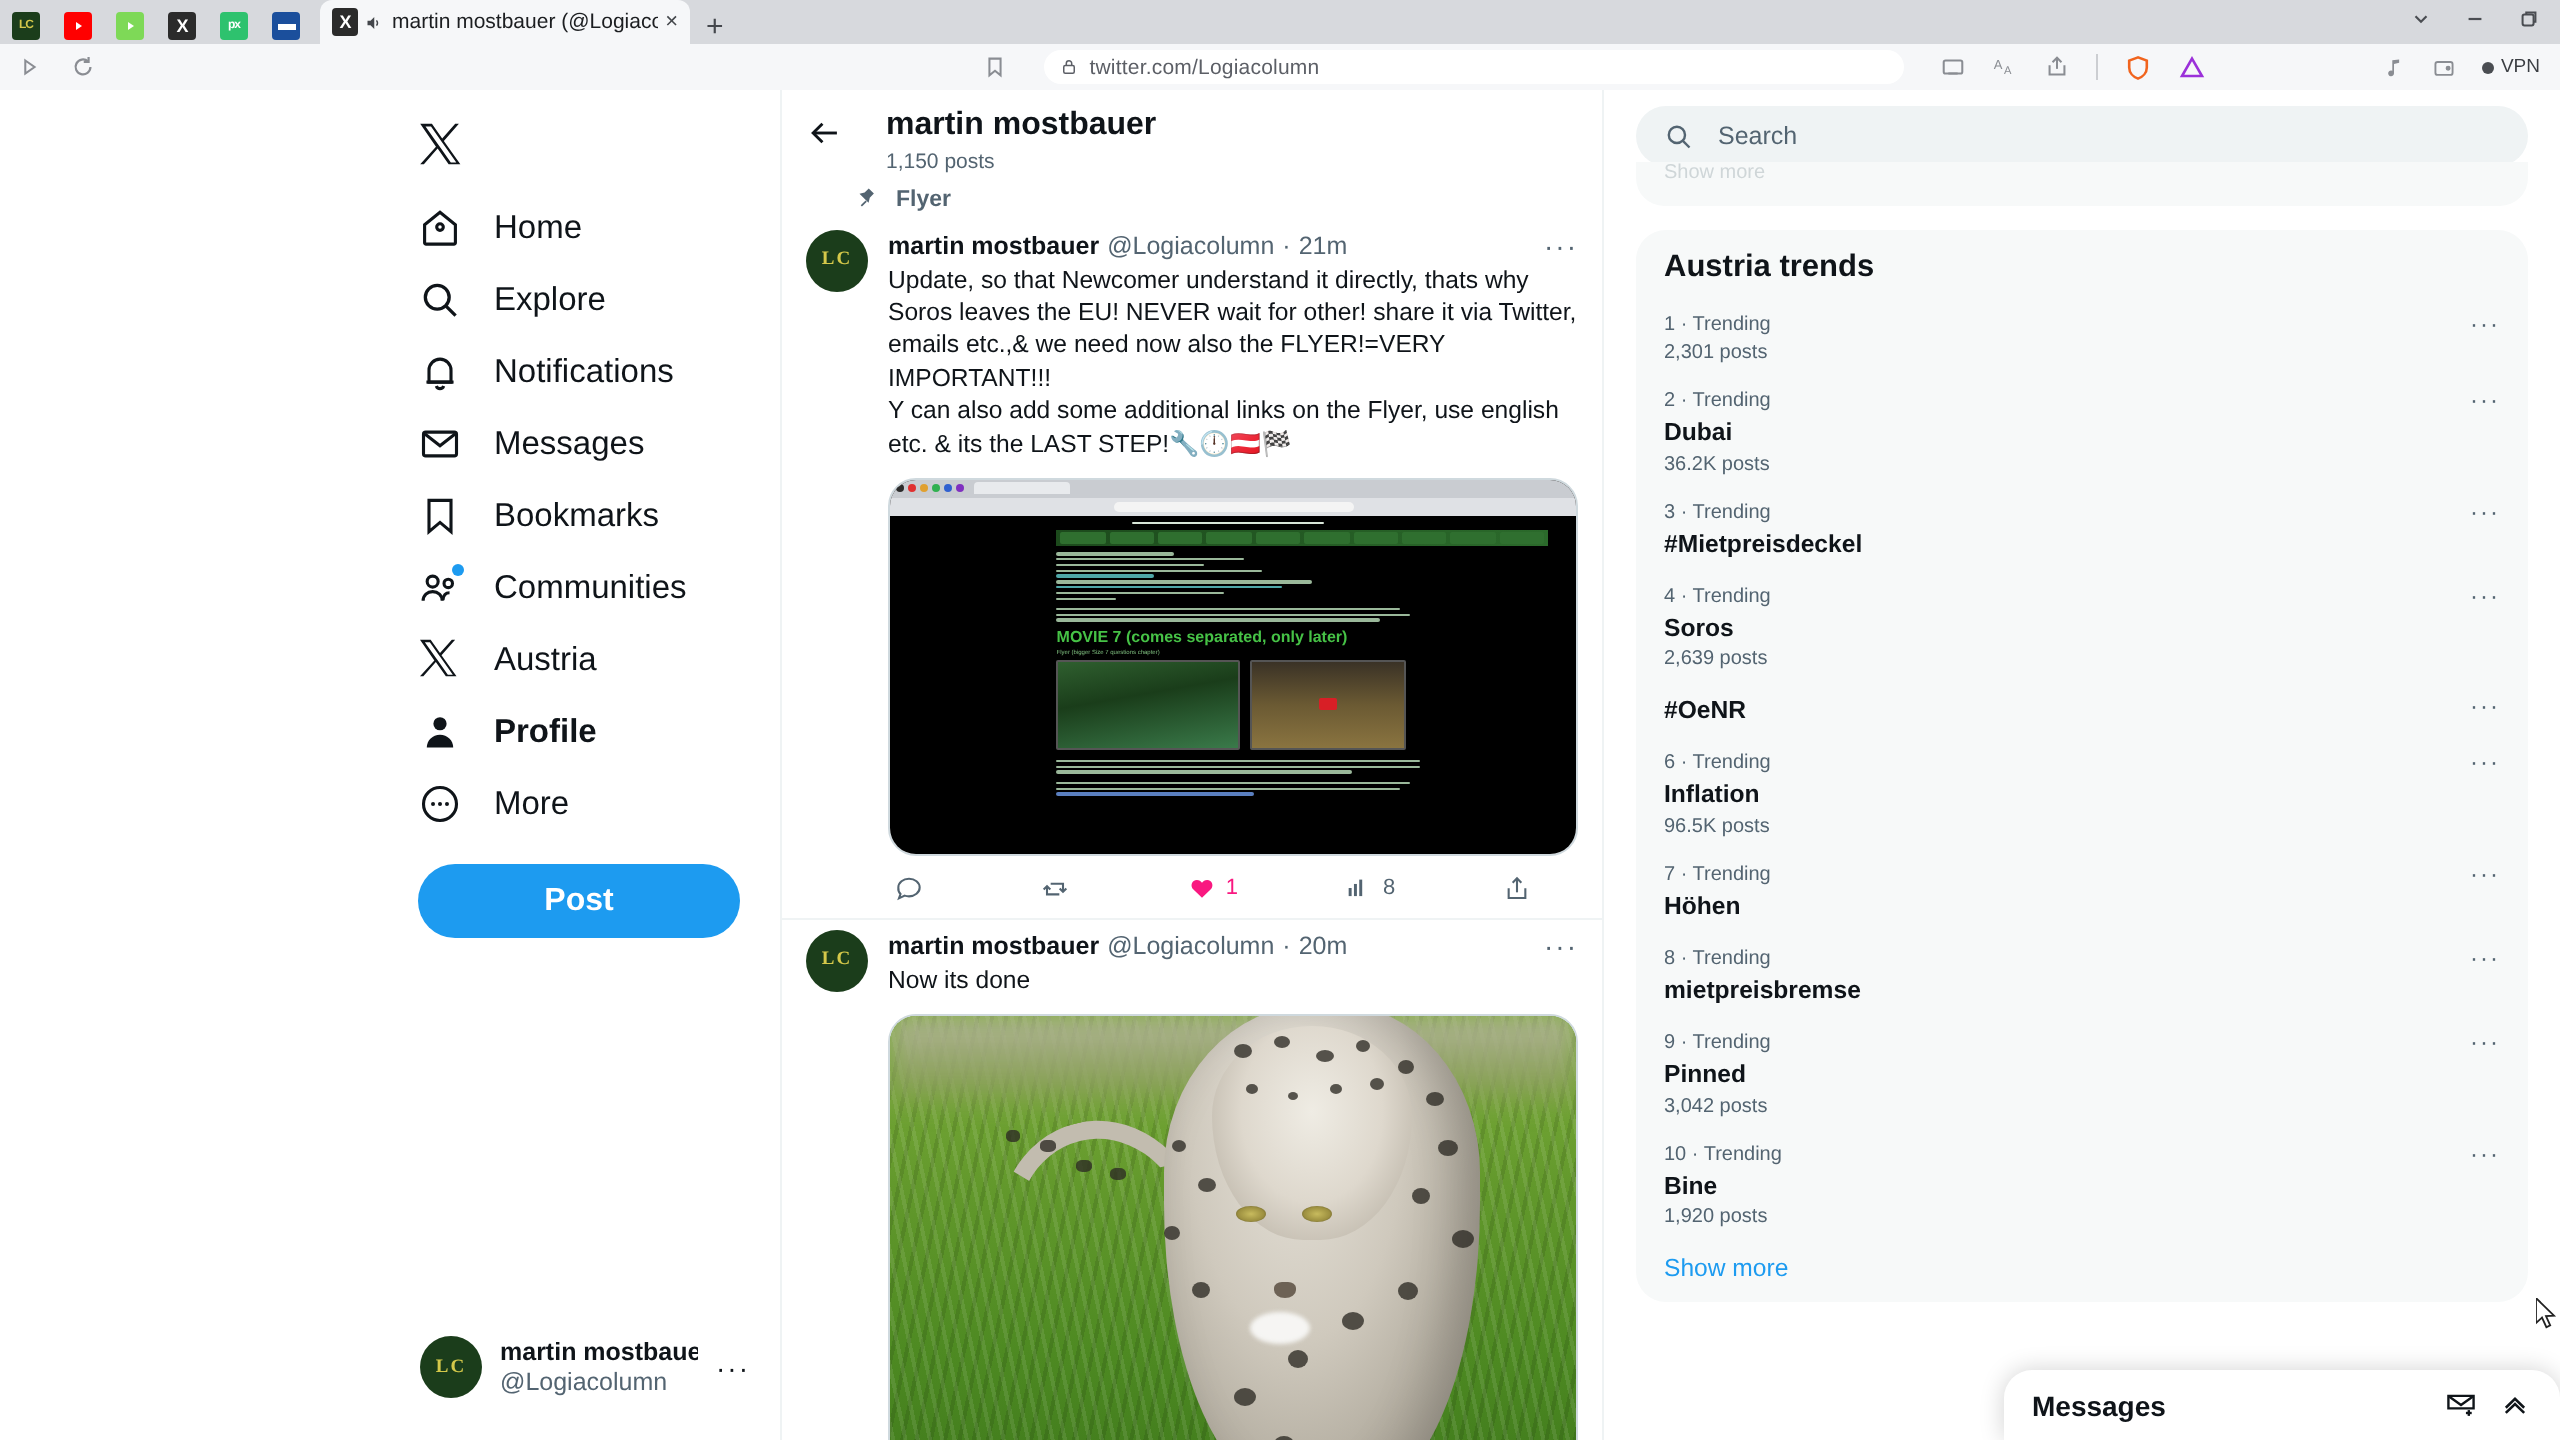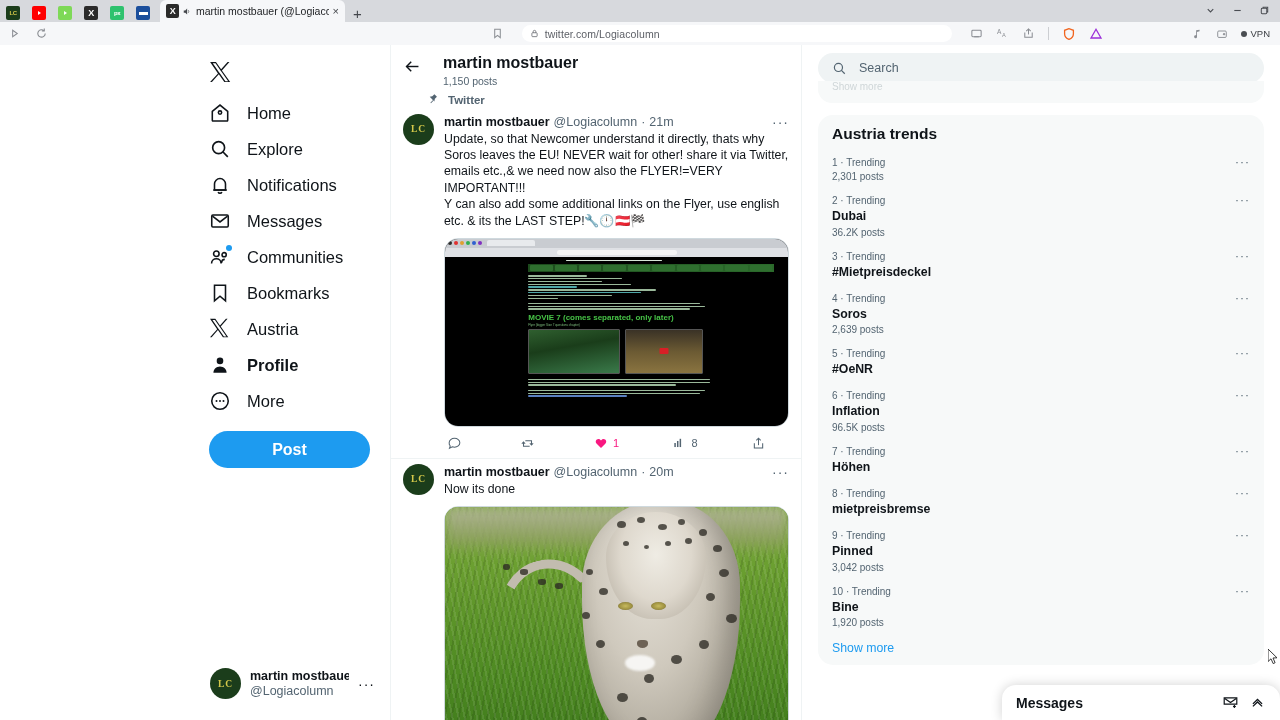--- a/index.html
+++ b/index.html
@@ -490,37 +490,37 @@
             <polyline points="3.8,6.6 12,13 20.2,6.6"></polyline>
           </svg>
       </span>
       <span>Messages</span>
     </div>
 
 
     <div class="nav-item">
       <span class="nav-icon">
         <svg width="22" height="22" viewBox="0 0 24 24" fill="none" stroke="#0f1419" stroke-width="1.7">
+          <path d="M6 3.5h12v17l-6-5-6 5z"></path>
+          </svg>
+      </span>
+      <span>Bookmarks</span>
+    </div>
+
+    <div class="nav-item">
+      <span class="nav-icon">
+        <svg width="22" height="22" viewBox="0 0 24 24" fill="none" stroke="#0f1419" stroke-width="1.7">
           <circle cx="8" cy="8.5" r="3"></circle>
             <path d="M2.8 19c0-3 2.3-5 5.2-5s5.2 2 5.2 5"></path>
           <circle cx="16.5" cy="9.5" r="2.3"></circle>
             <path d="M13.6 18.6c.2-2.5 1.6-4 3.6-4"></path>
           </svg>
         <span class="badge-dot"></span>
       </span>
       <span>Communities</span>
-    </div>
-
-    <div class="nav-item">
-      <span class="nav-icon">
-        <svg width="22" height="22" viewBox="0 0 24 24" fill="none" stroke="#0f1419" stroke-width="1.7">
-          <path d="M6 3.5h12v17l-6-5-6 5z"></path>
-          </svg>
-      </span>
-      <span>Bookmarks</span>
     </div>
 
     <div class="nav-item">
       <span class="nav-icon">
         <svg width="20" height="20" viewBox="0 0 24 24" fill="#0f1419">
           <path d="M14.1 10.3 22.3 1h-2L13.2 9 7.6 1H1.2l8.6 12.5L1.2 23h2l7.5-8.6 6 8.6h6.4zM11.8 13.4l-.9-1.2L4.1 2.5h3l5.6 8 .9 1.2 7.3 10.4h-3z"></path>
           </svg>
       </span>
       <span>Austria</span>
     </div>
@@ -574,21 +574,21 @@
       </span>
     </div>
 
     <div class="pinned-row">
       <span>
         <svg width="12" height="12" viewBox="0 0 14 14" fill="currentColor">
           <path d="M8.6 1.4 6.2 3.8l-3 .7 5.3 5.3.7-3 2.4-2.4zM5.2 8.8 2.4 11.6"></path>
           <rect x="5.2" y="8.2" width="1" height="4" transform="rotate(45 5.7 10.2)"></rect>
           </svg>
       </span>
-      <span>Twitter</span>
+      <span>Flyer</span>
     </div>
 
     <div class="tweet">
       <span class="avatar-sm">LC</span>
       <div class="tw-body">
         <div class="tw-head">
           <span class="tw-name">martin mostbauer</span>
           <span class="tw-handle">@Logiacolumn</span>
           <span class="tw-time">·</span>
           <span class="tw-time">21m</span>
@@ -804,21 +804,20 @@
       </div>
 
       <div class="trend">
         <div class="trend-meta">4 · Trending</div>
         <div class="trend-name">Soros</div>
         <div class="trend-posts">2,639 posts</div>
         <span class="trend-dots">···</span>
       </div>
 
       <div class="trend">
-        <div class="trend-meta">5 · Trending</div>
         <div class="trend-name">#OeNR</div>
         <div class="trend-posts"></div>
         <span class="trend-dots">···</span>
       </div>
 
       <div class="trend">
         <div class="trend-meta">6 · Trending</div>
         <div class="trend-name">Inflation</div>
         <div class="trend-posts">96.5K posts</div>
         <span class="trend-dots">···</span>

